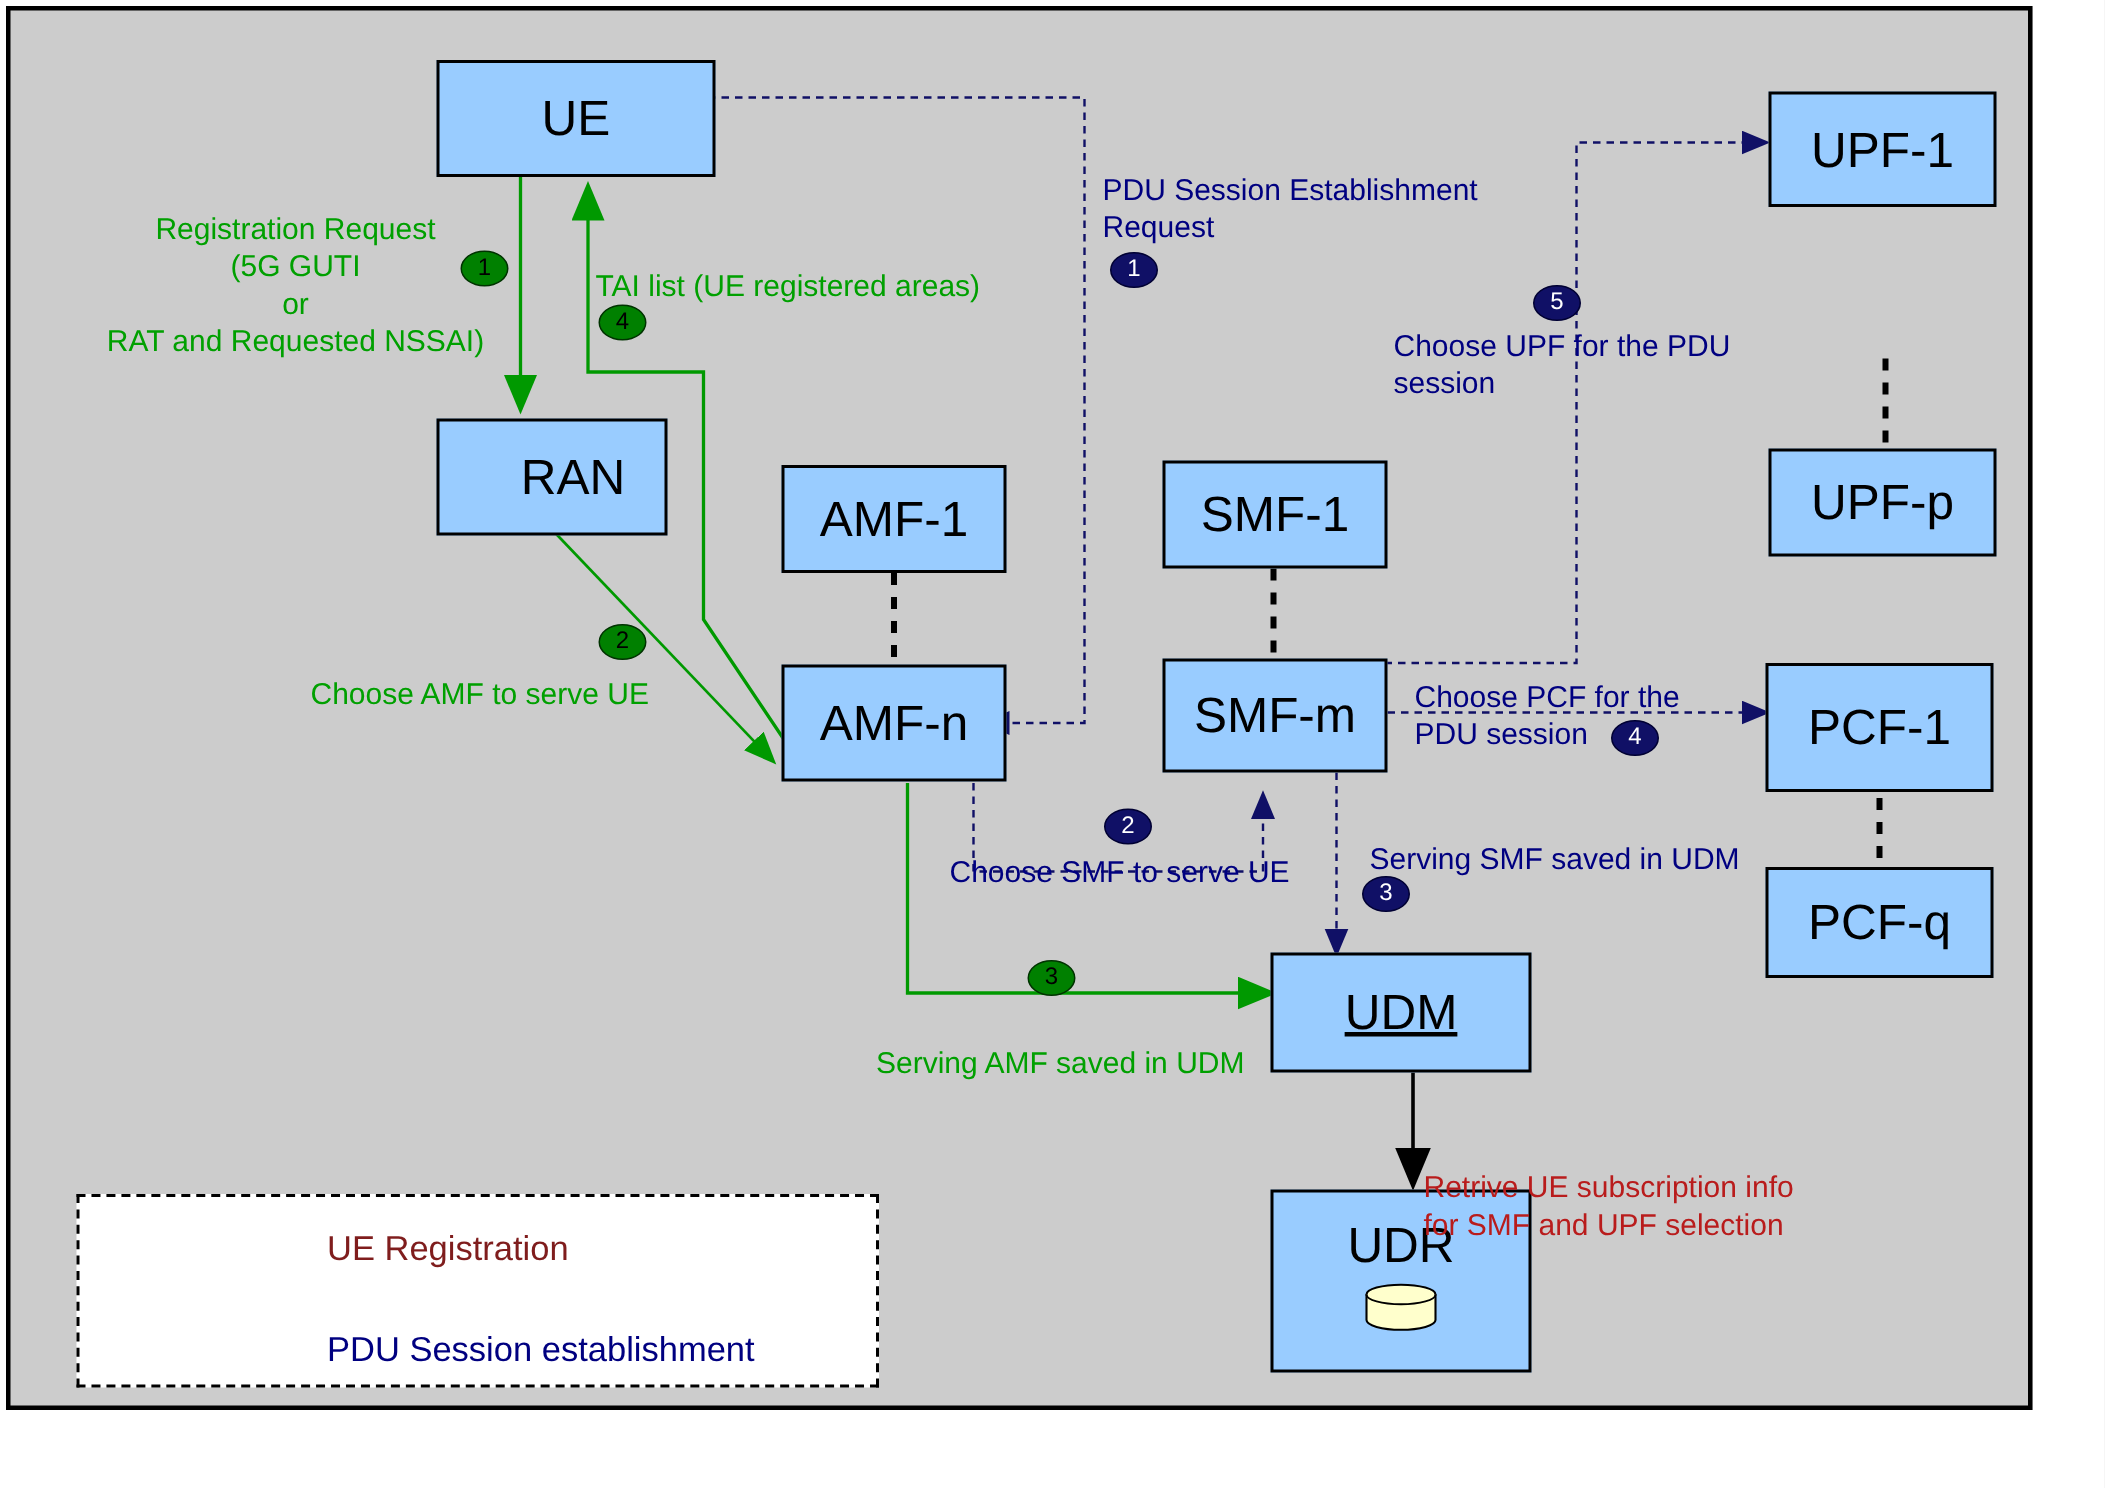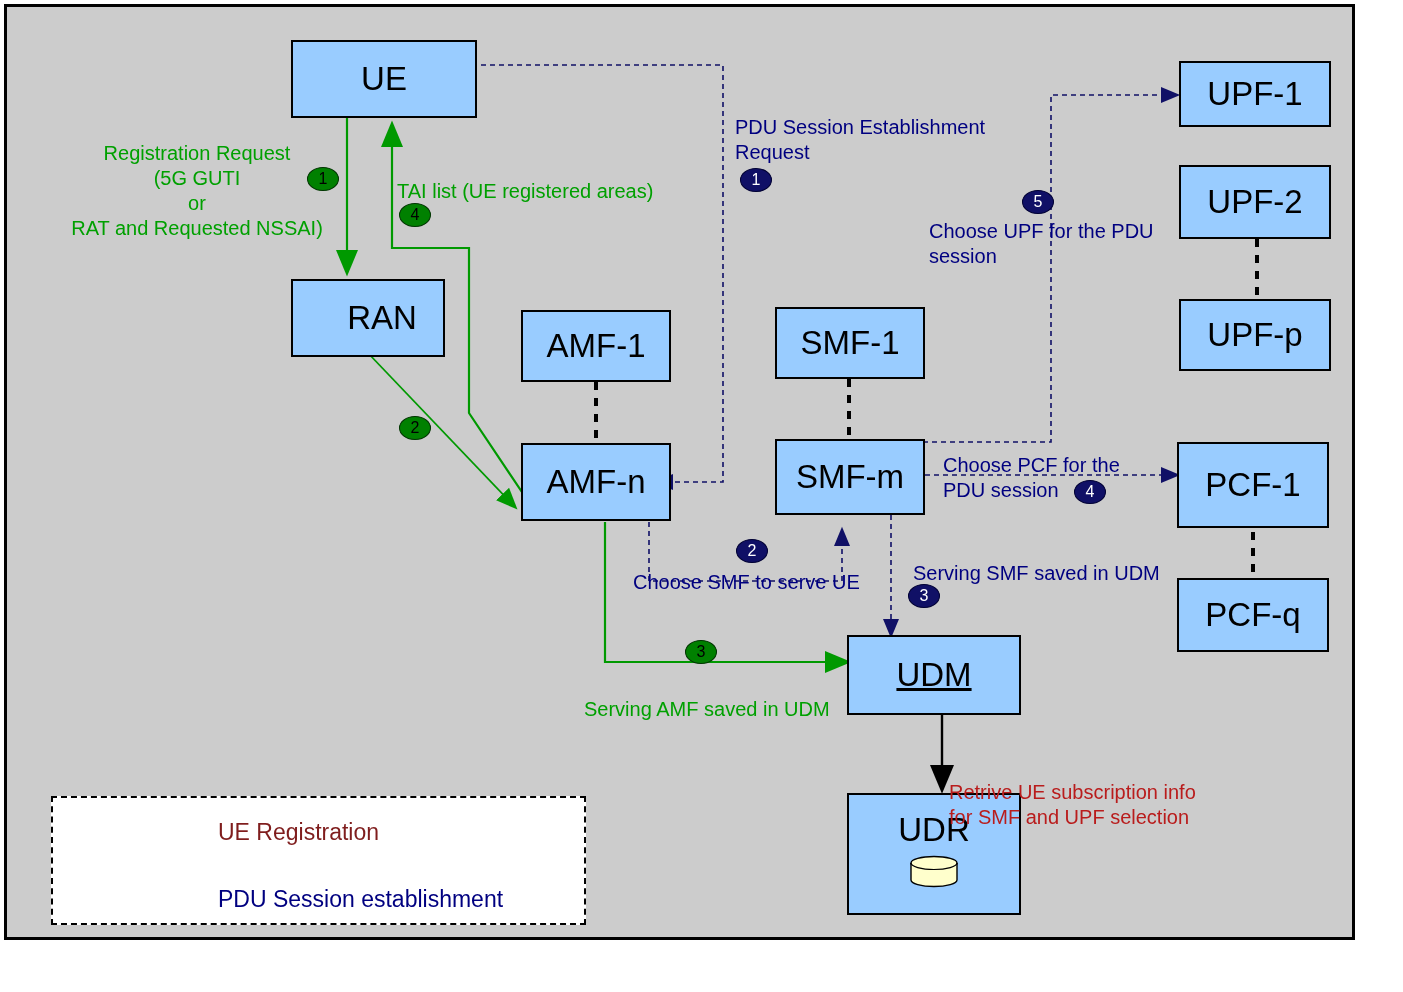--- a/index.html
+++ b/index.html
@@ -176,27 +176,24 @@
     </div>
 
     <div class="node" style="left:768px; top:300px; width:150px; height:72px;">
       <span>SMF-1</span>
     </div>
 
     <div class="node" style="left:768px; top:432px; width:150px; height:76px;">
       <span>SMF-m</span>
     </div>
 
-    <div class="node" style="left:1172px; top:54px; width:152px; height:66px;">
+    <div class="node" style="left:1172px; top:54px; width:152px; height:77px;">
       <span>UPF-1</span>
     </div>
 
-    <div class="node" style="left:1172px; top:158px; width:152px; height:74px;">
-      <span>UPF-2</span>
-    </div>
 
     <div class="node" style="left:1172px; top:292px; width:152px; height:72px;">
       <span>UPF-p</span>
     </div>
 
     <div class="node" style="left:1170px; top:435px; width:152px; height:86px;">
       <span>PCF-1</span>
     </div>
 
     <div class="node" style="left:1170px; top:571px; width:152px; height:74px;">
@@ -218,20 +215,21 @@
       </span>
     </div>
 
     <div class="label green center" style="left:60px; top:134px; width:260px;">Registration Request
 (5G GUTI
 or
 RAT and Requested NSSAI)</div>
 
     <div class="label green" style="left:390px; top:172px;">TAI list (UE registered areas)</div>
 
+    <div class="label green" style="left:200px; top:444px;">Choose AMF to serve UE</div>
 
     <div class="label green" style="left:577px; top:668px;margin-top:22px;">Serving AMF saved in UDM</div>
 
     <div class="label navy" style="left:728px; top:108px;">PDU Session Establishment
 Request</div>
 
     <div class="label navy" style="left:626px; top:563px;">Choose SMF to serve UE</div>
 
     <div class="label navy" style="left:906px; top:554px;">Serving SMF saved in UDM</div>
 

